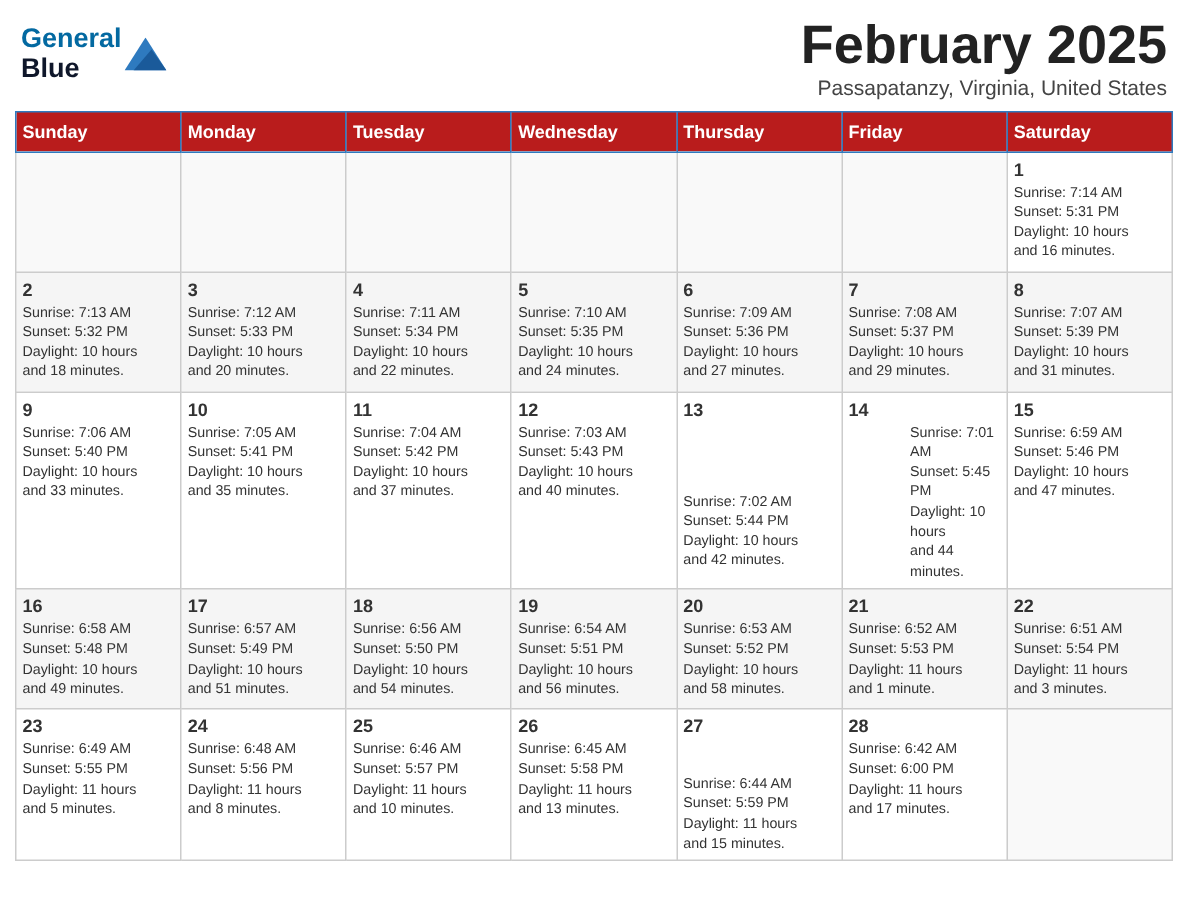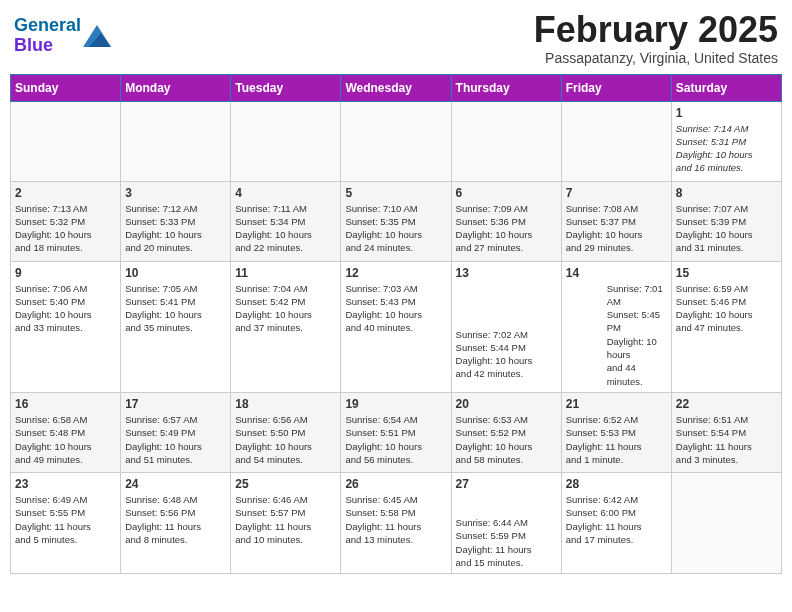--- a/index.html
+++ b/index.html
@@ -21,21 +21,21 @@
       display: flex;
       align-items: center;
       margin-top: 6px;
     }
     .logo-text {
       font-size: 18px;
       font-weight: bold;
       line-height: 1.1;
     }
     .logo-general { color: #0369a1; }
-    .logo-blue { color: #6d28d9; }
+    .logo-blue { color: #0f172a; }
     .logo-icon {
       width: 28px;
       height: 22px;
       margin-left: 2px;
     }
     .title-area {
       text-align: right;
     }
     .cal-title {
       font-size: 36px;
@@ -46,21 +46,21 @@
     .cal-subtitle {
       font-size: 14px;
       color: #444;
     }
     .calendar {
       width: 100%;
       border-collapse: collapse;
       border: 1px solid #ccc;
     }
     .calendar thead tr th {
-      background-color: #a21caf;
+      background-color: #b91c1c;
       color: #fff;
       font-size: 12px;
       font-weight: bold;
       padding: 6px 4px;
       text-align: left;
       border: 1px solid #2e7abf;
     }
     .calendar tbody tr td {
       vertical-align: top;
       border: 1px solid #ccc;
@@ -129,21 +129,21 @@
   <tbody id="calendar-body">
   <tr>
         <td class="empty"></td>
         <td class="empty"></td>
         <td class="empty"></td>
         <td class="empty"></td>
         <td class="empty"></td>
         <td class="empty"></td>
         <td>
           <div class="day-number">1</div>
-          <div class="day-info" style="white-space: pre-line; font-style: italic;">Sunrise: 7:14 AM
+          <div class="day-info" style="white-space: pre-line;">Sunrise: 7:14 AM
 Sunset: 5:31 PM
 Daylight: 10 hours
 and 16 minutes.</div>
         </td>
       </tr>
       <tr>
         <td>
           <div class="day-number">2</div>
           <div class="day-info" style="white-space: pre-line;">Sunrise: 7:13 AM
 Sunset: 5:32 PM

